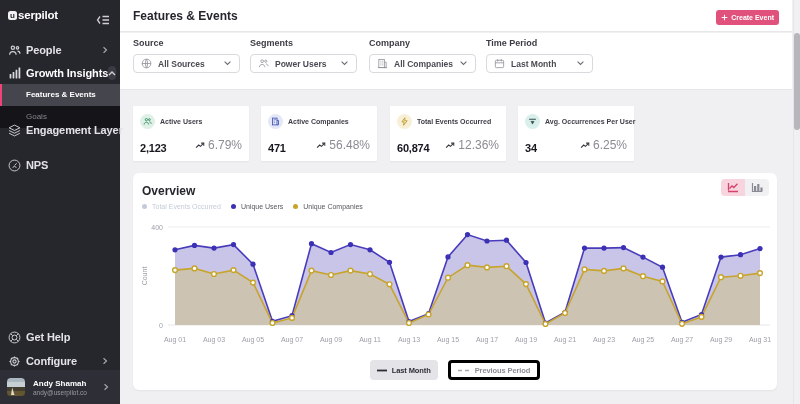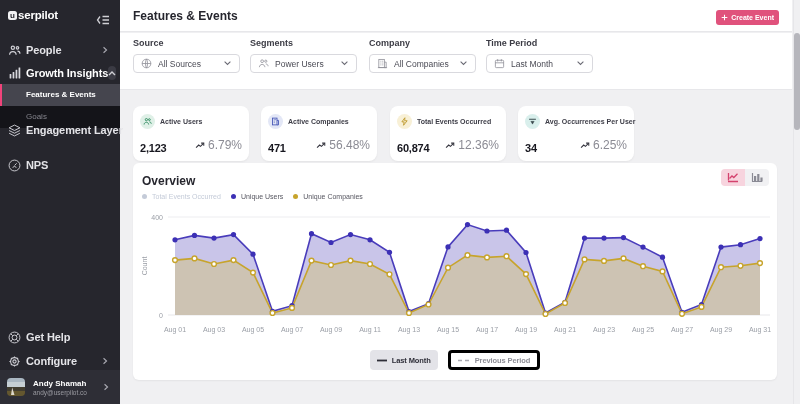--- a/index.html
+++ b/index.html
@@ -29,35 +29,35 @@
   .uemail { font-size:6.5px; color:#9a9aa1; margin-top:1px; white-space:nowrap; }
 
   
   .main { position:absolute; left:120px; top:0; width:680px; height:404px; }
   .topbar { position:absolute; left:0; top:0; width:672px; height:32px; background:#fff; border-bottom:1px solid #e7e7ea; }
   .page-title { position:absolute; left:13px; top:9px; font-size:12px; font-weight:bold; color:#26262e; }
   .create-btn { position:absolute; right:21px; top:10px; height:15px; background:#e0527c; color:#fff; font-size:7px; font-weight:bold; border-radius:3px; display:flex; align-items:center; padding:0 5px; }
   .filters { position:absolute; left:0; top:33px; width:672px; height:57px; background:#fff; border-bottom:1px solid #e7e7ea; }
   .fgroup { position:absolute; top:5px; }
   .flabel { font-size:9px; font-weight:bold; color:#3c3c45; }
-  .fbox { margin-top:6px; width:107px; height:19px; border:1px solid #d9d9de; border-radius:4px; background:#fff; display:flex; align-items:center; }
+  .fbox { margin-top:6px; width:107px; height:19px; border:1px solid #d9d9de; border-radius:4px; background:#fff; display:flex; align-items:center;font-weight:bold; }
   .fico { margin-left:7px; flex:none; }
   .ftext { font-size:8.5px; color:#4a4a54; margin-left:6px; flex:1; }
   .fcaret { margin-right:8px; flex:none; }
 
   
-  .card { position:absolute; top:106px; width:116px; height:55px; background:#fff; border-radius:8px; box-shadow:0 1px 2px rgba(30,30,40,.06); }
+  .card { position:absolute; top:106px; width:116px; height:55px; background:#fff; border-radius:1px; box-shadow:0 1px 2px rgba(30,30,40,.06); }
   .cico { position:absolute; left:7px; top:8px; width:15px; height:15px; border-radius:50%; display:flex; align-items:center; justify-content:center; }
   .clabel { position:absolute; left:27px; top:12px; font-size:7px; font-weight:bold; color:#3e3e48; white-space:nowrap; }
   .cnum { position:absolute; left:7px; bottom:7px; font-size:11px; font-weight:bold; color:#17171f; letter-spacing:-.2px; }
   .ctrend { position:absolute; right:7px; bottom:9px; display:flex; align-items:center; }
   .cpct { font-size:12px; color:#8b8b94; margin-left:3px; }
 
   
-  .panel { position:absolute; left:13px; top:163px; width:644px; height:217px; background:#fff; border-radius:6px; box-shadow:0 1px 2px rgba(30,30,40,.06); }
+  .panel { position:absolute; left:13px; top:173px; width:644px; height:217px; background:#fff; border-radius:6px; box-shadow:0 1px 2px rgba(30,30,40,.06); }
   .ov-title { position:absolute; left:9px; top:11px; font-size:12px; font-weight:bold; color:#26262e; }
   .legend { position:absolute; left:9px; top:30px; display:flex; align-items:center; font-size:7px; }
   .ldot { width:5px; height:5px; border-radius:50%; margin-right:5px; }
   .toggle { position:absolute; right:8px; top:6px; width:48px; height:17px; border-radius:4px; overflow:hidden; display:flex; }
   .tog-l { width:24px; height:17px; background:#f7d4de; display:flex; align-items:center; justify-content:center; }
   .tog-r { width:24px; height:17px; background:#f1f1f3; display:flex; align-items:center; justify-content:center; }
   .footbtns { position:absolute; left:0; width:644px; top:187px; display:flex; justify-content:center; }
   .fb { height:20px; border-radius:4px; font-size:7.5px; font-weight:bold; letter-spacing:-.1px; display:flex; align-items:center; padding:0 7px; }
   .fb1 { background:#e3e3e8; color:#2e2e38; margin-right:10px; }
   .fb2 { background:#fff; border:3px solid #000000; color:#8e8e96; }

